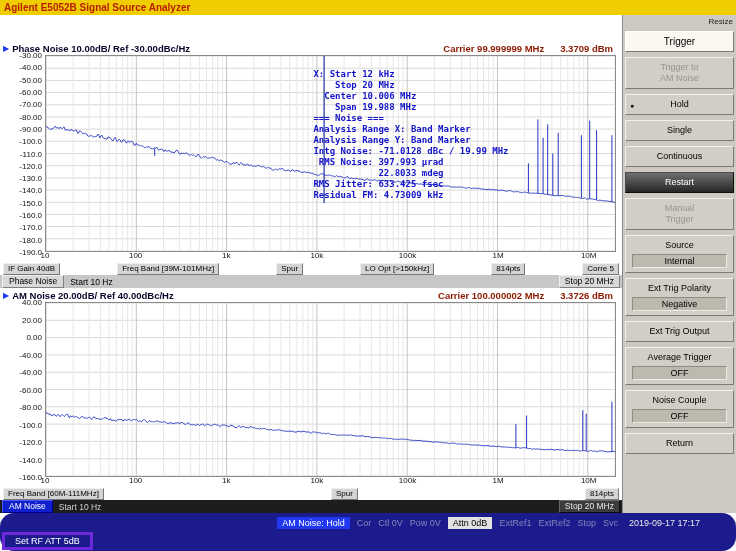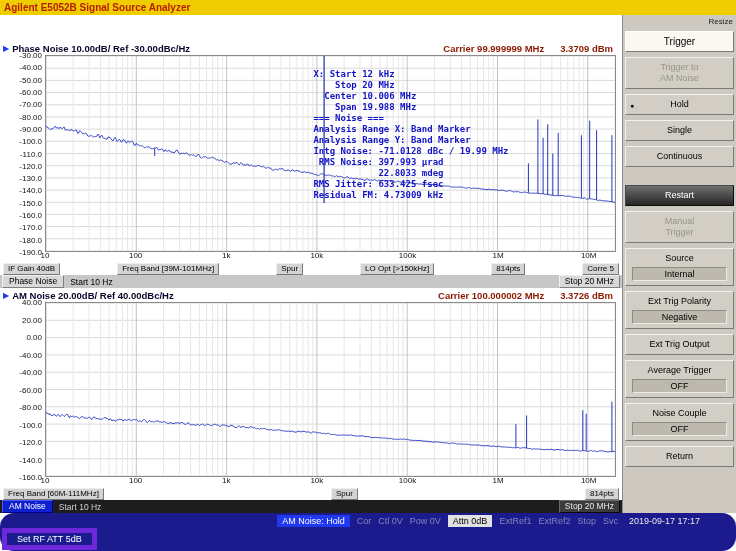--- a/index.html
+++ b/index.html
@@ -48,32 +48,32 @@
   .sidebar{flex:1;background:#cdc9c0;border-left:1px solid #8a8a8a;display:flex;flex-direction:column;
     font-size:9px;min-width:0;overflow:hidden;}
   .resize-strip{flex:0 0 13px;text-align:right;padding:2px 3px 0;font-size:8px;color:#222;}
   .menu-title{margin:3px 2px 5px;background:#faf8f1;border:1px solid;border-color:#fff #7d7a74 #7d7a74 #fff;
     text-align:center;padding:4px 0;font-size:10px;color:#000;}
   .sk-list{display:flex;flex-direction:column;gap:5px;padding:0 2px;}
   .skbtn{position:relative;background:#d2cec5;border:1px solid;border-color:#f3f1ec #7d7a74 #7d7a74 #f3f1ec;
     text-align:center;padding:4px 3px;min-height:20px;display:flex;flex-direction:column;justify-content:center;
     white-space:pre-line;line-height:11px;cursor:default;color:#000;}
   .skbtn.disabled{color:#98948b;}
-  .skbtn.pressed{background:linear-gradient(#6f6f6f,#262626);color:#fff;border-color:#4a4a4a #0d0d0d #0d0d0d #4a4a4a;margin-top:13px;}
+  .skbtn.pressed{background:linear-gradient(#6f6f6f,#262626);color:#fff;border-color:#4a4a4a #0d0d0d #0d0d0d #4a4a4a;}
   .skbtn .bullet{position:absolute;left:4px;top:50%;transform:translateY(-50%);font-size:7px;color:#111;}
   .sk-value{display:block;margin:3px auto 0;width:94%;background:#beb9ae;border:1px solid;
     border-color:#8f8c85 #eceae4 #eceae4 #8f8c85;line-height:12px;}
   .bottombar{flex:0 0 38px;background:var(--navy);color:#fff;font-size:9px;display:flex;flex-direction:column;border-radius:14px;}
   .bb-row1{flex:1;display:flex;align-items:center;justify-content:flex-end;gap:7px;padding:1px 4px 0;}
   .bb-row2{flex:1;display:flex;align-items:center;padding:0 2px 1px;}
   .bb-item.dim{color:#8585bb;}
   .bb-item.highlight{background:var(--highlight-blue);padding:1px 5px;color:#fff;}
   .bb-item.inverse{background:#e2e2e2;color:#000;padding:1px 5px;}
   .bb-date{color:#e8e8e8;margin-left:4px;margin-right:32px;}
-  .bb-left{border:5px solid #6d28d9;padding:1px 10px;}
+  .bb-left{border:3px solid #6d28d9;padding:1px 10px;}
 </style>
 </head>
 <body>
 
 <div class="screen">
   <div class="titlebar">
     <span>Agilent E5052B Signal Source Analyzer</span>
   </div>
 
   <div class="content">

